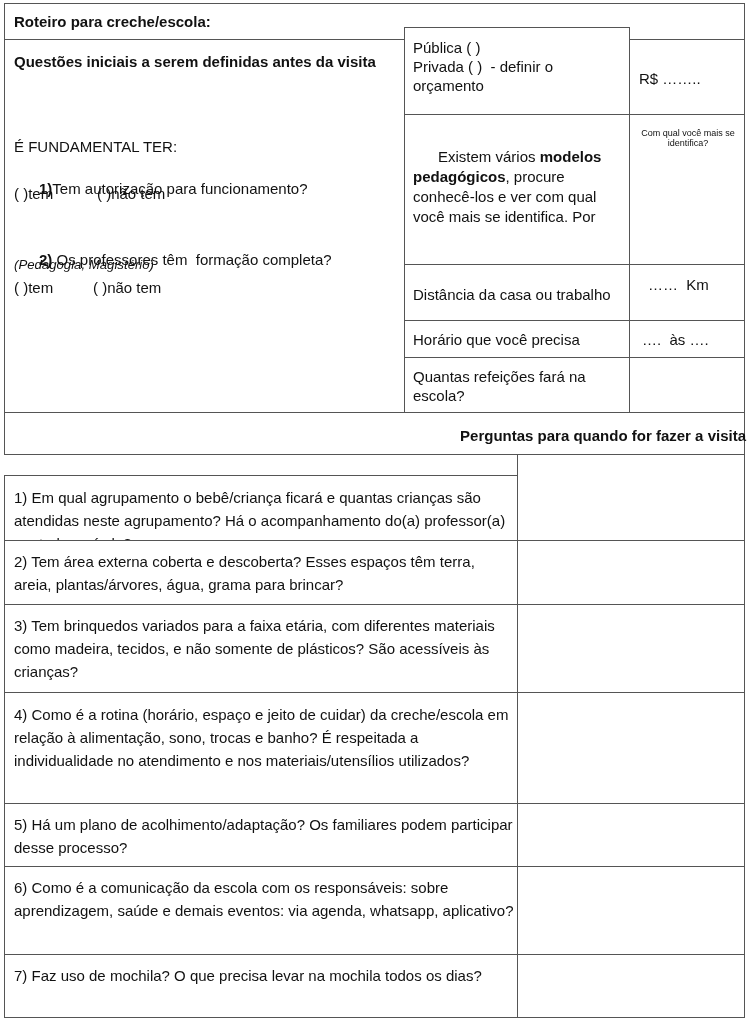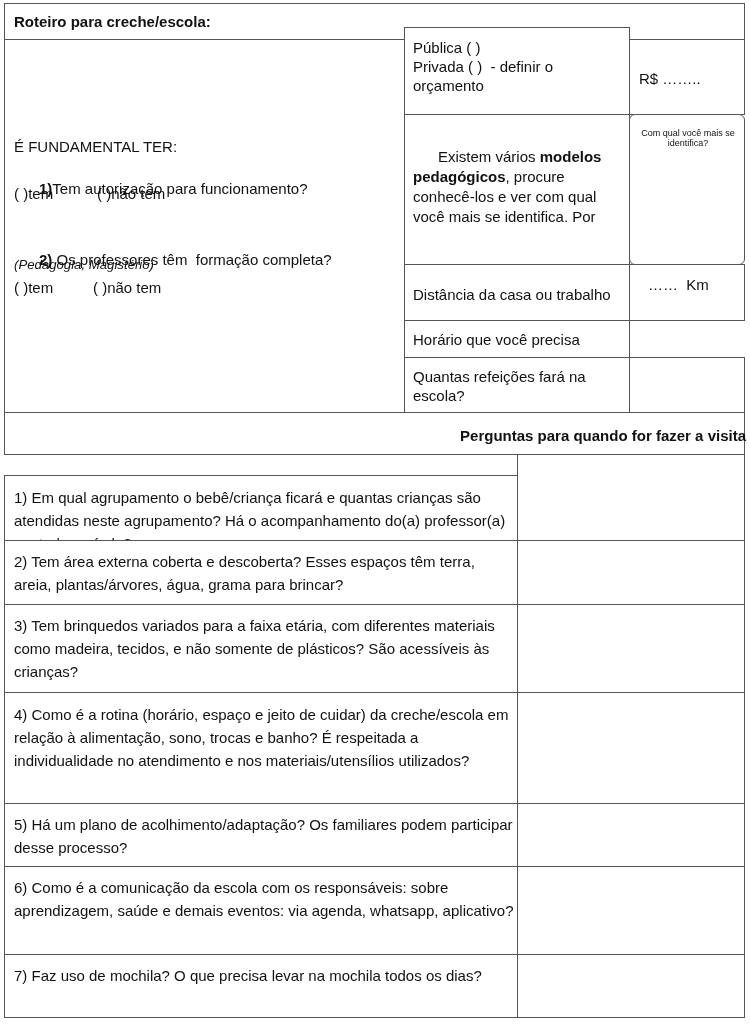--- a/index.html
+++ b/index.html
@@ -18,20 +18,21 @@
 </head>
 <body>
 
 <div class="doc">
 
   <div class="cell" style="left:0;top:0;width:741px;height:37px;">
     <div class="txt b f15" style="left:9px;top:8px;">Roteiro para creche/escola:</div>
   </div>
 
   <div class="cell" style="left:0;top:36px;width:401px;height:374px;">
+    <div class="txt b f15" style="left:9px;top:12px;width:370px;">Questões iniciais a serem definidas antes da visita</div>
     <div class="txt f15" style="left:9px;top:97px;">É FUNDAMENTAL TER:</div>
     <div class="txt f15" style="left:9px;top:120px;">
       <span class="b">1)</span><span>Tem autorização para funcionamento?</span>
     </div>
     <div class="txt f15" style="left:9px;top:144px;">( )tem</div>
     <div class="txt f15" style="left:92px;top:144px;">( )não tem</div>
     <div class="txt f15" style="left:9px;top:191px;">
       <span class="b">2)</span><span> Os professores têm  formação completa?</span>
     </div>
     <div class="txt f13" style="left:9px;top:216px;">(Pedagogia, Magistério)</div>
@@ -46,33 +47,36 @@
   </div>
   <div class="cell" style="left:625px;top:36px;width:116px;height:76px;">
     <div class="txt f15" style="left:9px;top:29px;">R$ ……..</div>
   </div>
 
   <div class="cell" style="left:400px;top:111px;width:226px;height:151px;">
     <div class="txt f15" style="left:8px;top:12px;width:215px;line-height:20px;">
       <span>Existem vários </span><span class="b">modelos pedagógicos</span><span>, procure conhecê-los e ver com qual você mais se identifica. Por</span>
     </div>
   </div>
-  <div class="cell" style="left:625px;top:111px;width:116px;height:151px;border-radius:6px;">
+  <div class="cell" style="left:625px;top:111px;width:116px;height:151px;">
     <div class="txt f9" style="left:4px;top:13px;width:108px;text-align:center;">Com qual você mais se identifica?</div>
   </div>
 
   <div class="cell" style="left:400px;top:261px;width:226px;height:57px;">
     <div class="txt f15" style="left:8px;top:20px;width:200px;">Distância da casa ou trabalho</div>
   </div>
   <div class="cell" style="left:625px;top:261px;width:116px;height:57px;">
     <div class="txt f15" style="left:18px;top:10px;">……  Km</div>
   </div>
 
   <div class="cell" style="left:400px;top:317px;width:226px;height:38px;">
     <div class="txt f15" style="left:8px;top:9px;">Horário que você precisa</div>
+  </div>
+  <div class="cell" style="left:625px;top:317px;width:116px;height:38px;">
+    <div class="txt f15" style="left:12px;top:9px;">….  às ….</div>
   </div>
 
   <div class="cell" style="left:400px;top:354px;width:226px;height:56px;">
     <div class="txt f15" style="left:8px;top:9px;width:210px;">Quantas refeições fará na escola?</div>
   </div>
   <div class="cell" style="left:625px;top:354px;width:116px;height:56px;">
     <div class="txt f15" style="left:9px;top:9px;"></div>
   </div>
 
   <div class="cell" style="left:0;top:409px;width:741px;height:43px;">

